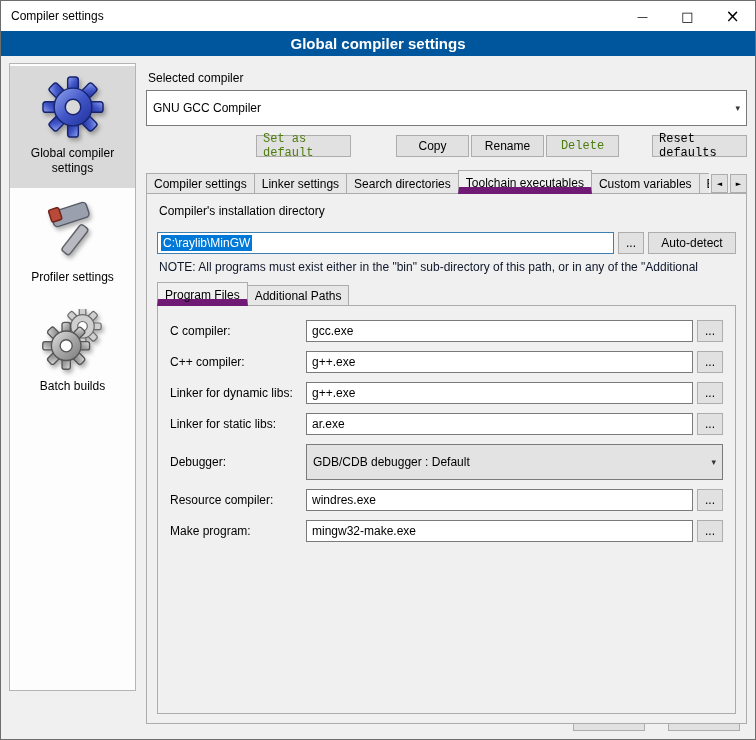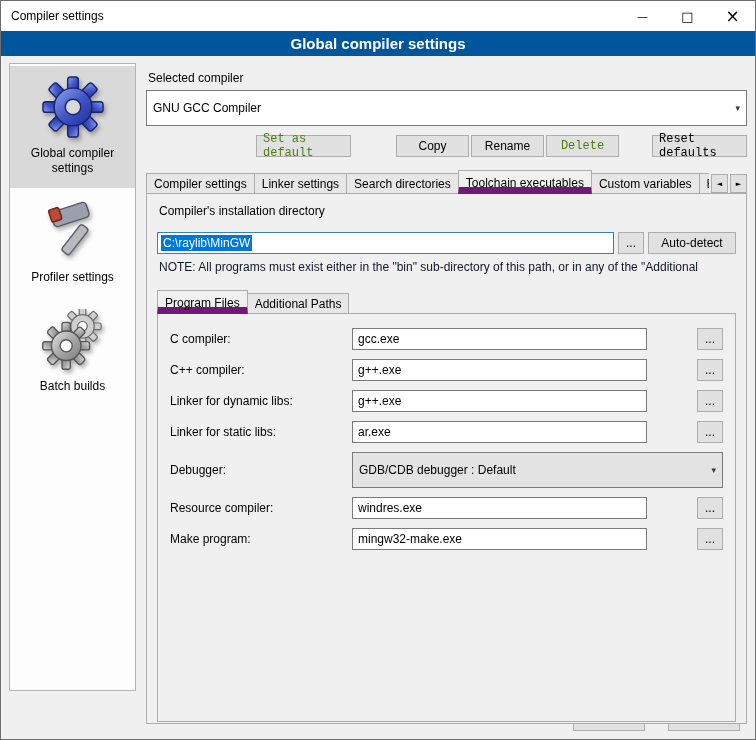--- a/index.html
+++ b/index.html
@@ -92,26 +92,26 @@
   .dir-row { display:flex; gap:4px; align-items:center; }
   .dir-input {
     flex:1; height:22px; border:1px solid #3c7fb1; background:#fff;
     display:flex; align-items:center; padding:0 3px; overflow:hidden; white-space:nowrap;
   }
   .dir-input .sel { background:#0078d7; color:#fff; padding:1px 2px; }
   .browse-btn { width:26px; flex-shrink:0; }
   .autodetect-btn { width:88px; flex-shrink:0; }
   .note { color:#0f172a; margin:6px 0 0 2px; white-space:nowrap; overflow:hidden; }
   
-  .inner-strip { margin-top:16px; }
+  .inner-strip { margin-top:8px; }
   .innerpage {
     border:1px solid #acacac; margin-top:-1px; background:#f0f0f0;
     padding:14px 12px 10px 12px; height:409px; position:relative; z-index:2;
   }
-  .frow { display:flex; align-items:center; margin-bottom:9px;gap:46px; }
+  .frow { display:flex; align-items:center; margin-bottom:9px; }
   .flabel { width:136px; flex-shrink:0; }
   .frow input.text {
     flex:1; height:22px; border:1px solid #7a7a7a; background:#fff;
     padding:0 5px; font-family:"Liberation Sans", sans-serif; font-size:12px;
   }
   .frow .browse-btn { margin-left:4px; }
   .frow .combo { flex:1; }
   
   .footer { position:absolute; right:15px; bottom:8px; display:flex; gap:23px; }
   .footer .btn { width:72px; }

